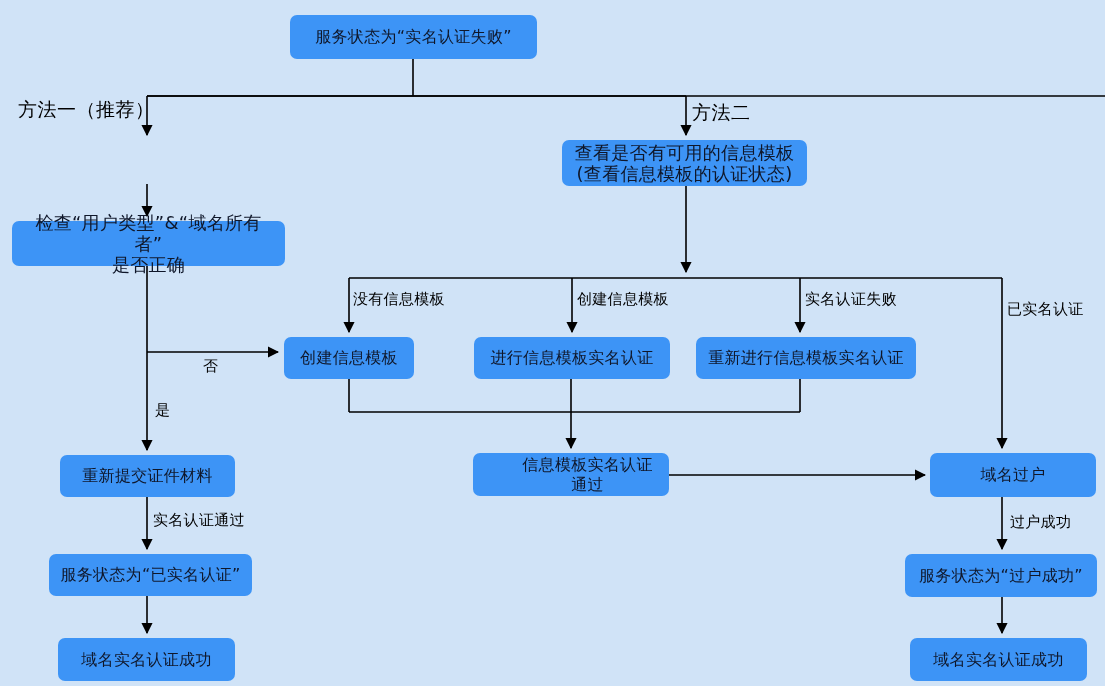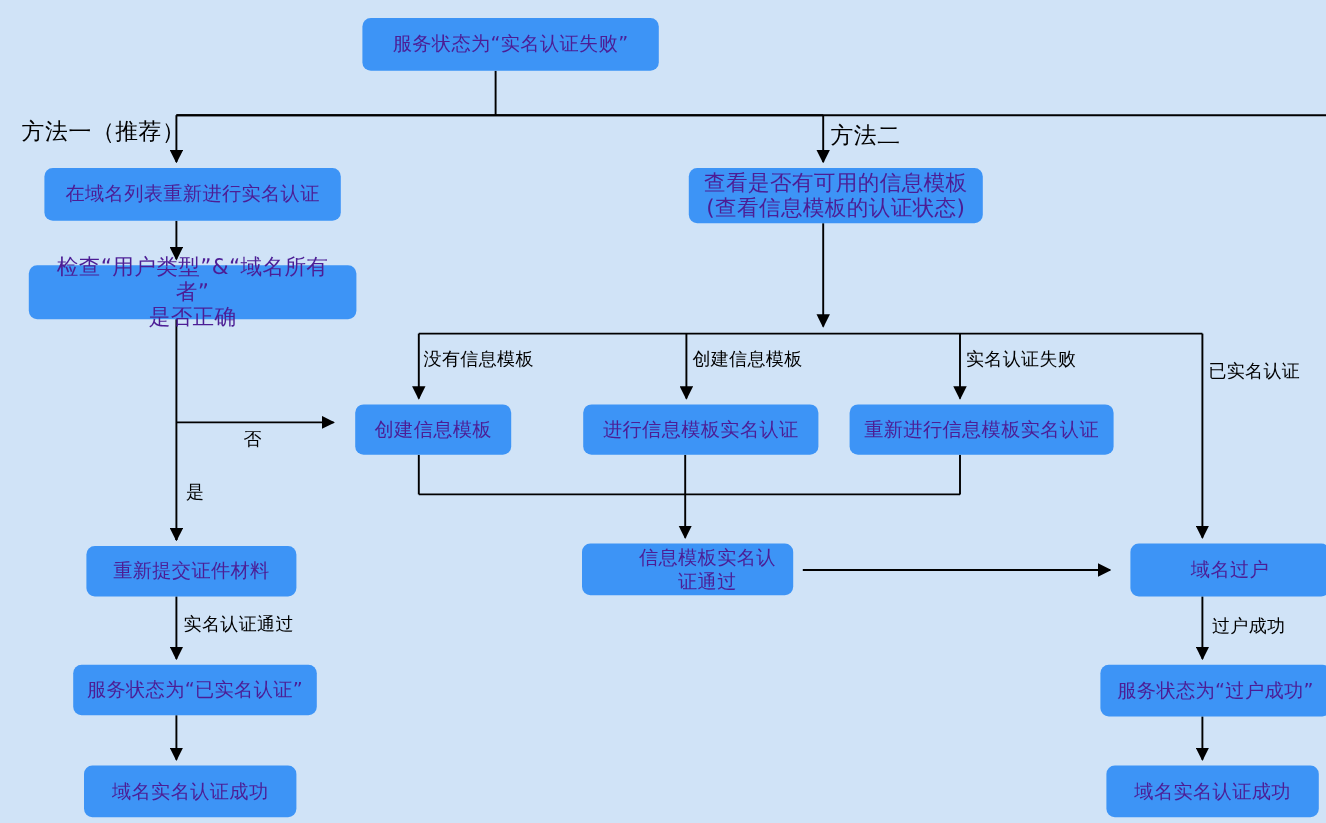--- a/index.html
+++ b/index.html
@@ -22,33 +22,32 @@
     position: absolute;
     left: 0;
     top: 0;
     width: 1105px;
     height: 686px;
     pointer-events: none;
   }
   .node {
     position: absolute;
     background: #3d94f6;
-    color: #4c1d95;
+    color: #0f172a;
     border-radius: 7px;
     display: flex;
     align-items: center;
     justify-content: center;
     text-align: center;
     font-size: 16px;
     line-height: 20px;
     box-sizing: border-box;
     padding: 2px 10px;
     white-space: pre-line;
     letter-spacing: 0.3px;
-    margin-left: 12px;
   }
   .node.two-line {
     line-height: 21px;
     font-size: 18px;
   }
   .section-label {
     position: absolute;
     color: #000000;
     font-weight: normal;
     font-size: 19px;
@@ -108,37 +107,36 @@
       <path d="M 1002 497 L 1002 549" marker-end="url(#arrow)"></path>
       <path d="M 1002 597 L 1002 633" marker-end="url(#arrow)"></path>
     </g>
   </svg>
 
   <div class="section-label" style="left:18px; top:97px;">方法一（推荐）</div>
   <div class="section-label" style="left:692px; top:100px;">方法二</div>
 
   <div class="node" style="left:290px; top:15px; width:247px; height:44px;">服务状态为“实名认证失败”</div>
 
-  <div class="node" style="left:25px; top:140px; width:247px; height:44px;">在域名列表重新进行实名认证</div>
 
   <div class="node two-line" style="left:12px; top:221px; width:273px; height:45px;">检查“用户类型”&amp;“域名所有者”
 是否正确</div>
 
   <div class="node two-line" style="left:562px; top:140px; width:245px; height:46px;">查看是否有可用的信息模板
 (查看信息模板的认证状态)</div>
 
   <div class="node" style="left:284px; top:337px; width:130px; height:42px;">创建信息模板</div>
 
   <div class="node" style="left:474px; top:337px; width:196px; height:42px;">进行信息模板实名认证</div>
 
   <div class="node" style="left:696px; top:337px; width:220px; height:42px;">重新进行信息模板实名认证</div>
 
   <div class="node" style="left:60px; top:455px; width:175px; height:42px;">重新提交证件材料</div>
 
-  <div class="node" style="left:473px; top:453px; width:176px; height:43px;padding-left:43px;">信息模板实名认证通过</div>
+  <div class="node" style="left:473px; top:453px; width:196px; height:43px;padding-left:43px;">信息模板实名认证通过</div>
 
   <div class="node" style="left:930px; top:453px; width:166px; height:44px;">域名过户</div>
 
   <div class="node" style="left:49px; top:554px; width:203px; height:42px;">服务状态为“已实名认证”</div>
 
   <div class="node" style="left:905px; top:554px; width:192px; height:43px;">服务状态为“过户成功”</div>
 
   <div class="node" style="left:58px; top:638px; width:177px; height:43px;">域名实名认证成功</div>
 
   <div class="node" style="left:910px; top:638px; width:177px; height:43px;">域名实名认证成功</div>

